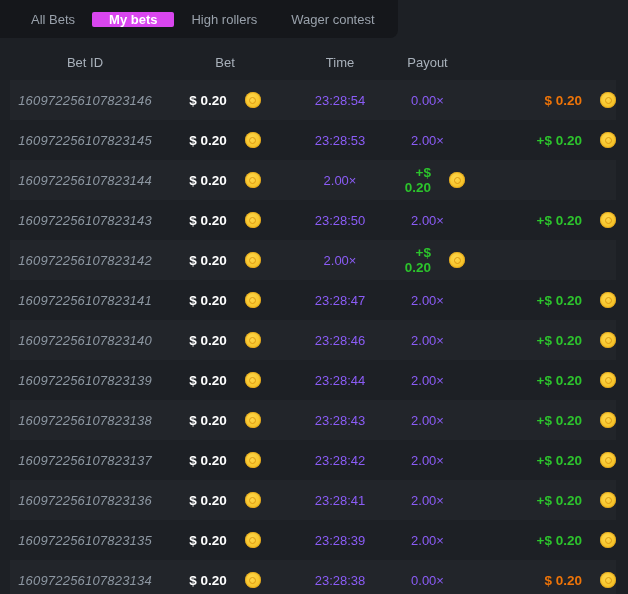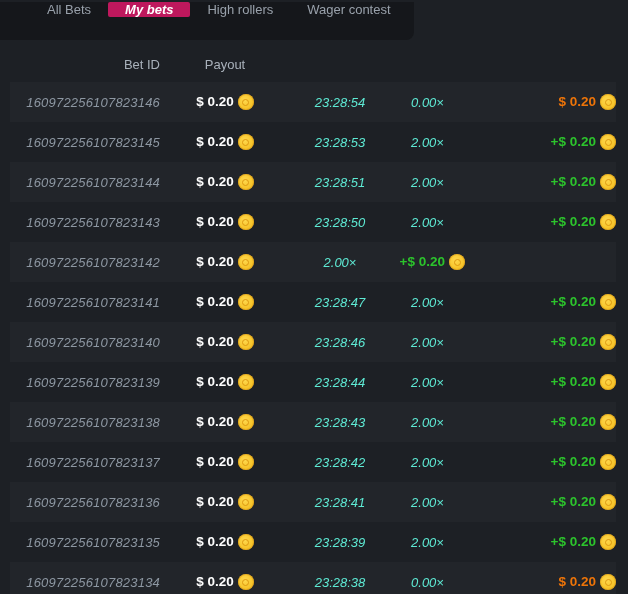--- a/index.html
+++ b/index.html
@@ -4,55 +4,55 @@
 <style>
   html,body{margin:0;padding:0;}
   body{
     width:628px;height:594px;overflow:hidden;
     background:#1d2025;
     font-family:"Liberation Sans", sans-serif;
     -webkit-font-smoothing:antialiased;
   }
   
   .tabbar{
-    display:inline-flex;align-items:flex-start;
+    display:inline-flex;align-items:center;
     height:38px;
     background:#15171b;
     border-bottom-right-radius:8px;
-    padding-left:30px;padding-right:6px;
+    padding-left:14px;padding-right:6px;
   }
   .tab{
     display:flex;align-items:center;
     padding:0 17px;
     font-size:13px;color:#99a1ab;
     cursor:pointer;white-space:nowrap;
     border-radius:2px;
   }
   .tab.active{
-    background:#be185d;
-    color:#ffffff;font-weight:bold;font-style:italic;
+    background:#d946ef;
+    color:#ffffff;font-weight:bold;
   }
   
   .table{padding:0 12px 0 10px;}
   .thead,.row{
     display:grid;
     grid-template-columns:150px 130px 100px 75px 1fr;
     align-items:center;
   }
   .thead{height:36px;margin-top:6px;}
   .th{font-size:13px;color:#a9b1bb;}
-  .c1{text-align:right;}
+  .c1{text-align:center;}
   .c2,.c3,.c4{text-align:center;}
   .c5{text-align:right;}
   .row{height:40px;}
   .row:nth-child(odd){background:#22252a;}
   .td{font-size:13px;}
   .td.c1{color:#8d97a2;letter-spacing:.2px;font-style:italic;}
-  .td.c3,.td.c4{color:#5eead4;font-style:italic;}
-  .cellflex{display:flex;gap:4px;}
+  .td.c3,.td.c4{color:#8b5cf6;}
+  .cellflex{display:flex;align-items:center;gap:18px;}
   .c2.cellflex{justify-content:center;}
   .c5.cellflex{justify-content:flex-end;}
   .betamt{color:#ffffff;font-weight:bold;font-size:13.5px;}
   .profit{font-weight:bold;font-size:13.5px;}
   
   .coin{
     width:16px;height:16px;border-radius:50%;
     background:radial-gradient(circle at 42% 38%, #ffd84d 0%, #f7c62d 55%, #edb31c 100%);
     display:inline-flex;align-items:center;justify-content:center;
     flex:0 0 auto;
@@ -73,20 +73,22 @@
   <div class="tabbar" id="tabbar">
       <div class="tab">All Bets</div>
       <div class="tab active">My bets</div>
       <div class="tab">High rollers</div>
       <div class="tab">Wager contest</div>
     </div>
 
   <div class="table">
     <div class="thead">
       <div class="th c1">Bet ID</div>
+      <div class="th c2">Bet</div>
+      <div class="th c3">Time</div>
       <div class="th c4">Payout</div>
     </div>
     <div id="tbody">
         <div class="row">
           <div class="td c1">160972256107823146</div>
           <div class="td c2 cellflex">
             <span class="betamt">$ 0.20</span>
             <span class="coin"></span>
           </div>
           <div class="td c3">23:28:54</div>
@@ -108,21 +110,20 @@
             <span class="profit" style="color: rgb(44, 196, 44);">+$ 0.20</span>
             <span class="coin"></span>
           </div>
         </div>
         <div class="row">
           <div class="td c1">160972256107823144</div>
           <div class="td c2 cellflex">
             <span class="betamt">$ 0.20</span>
             <span class="coin"></span>
           </div>
-          <div class="td c3">23:28:51</div>
           <div class="td c4">2.00×</div>
           <div class="td c5 cellflex">
             <span class="profit" style="color: rgb(44, 196, 44);">+$ 0.20</span>
             <span class="coin"></span>
           </div>
         </div>
         <div class="row">
           <div class="td c1">160972256107823143</div>
           <div class="td c2 cellflex">
             <span class="betamt">$ 0.20</span>

